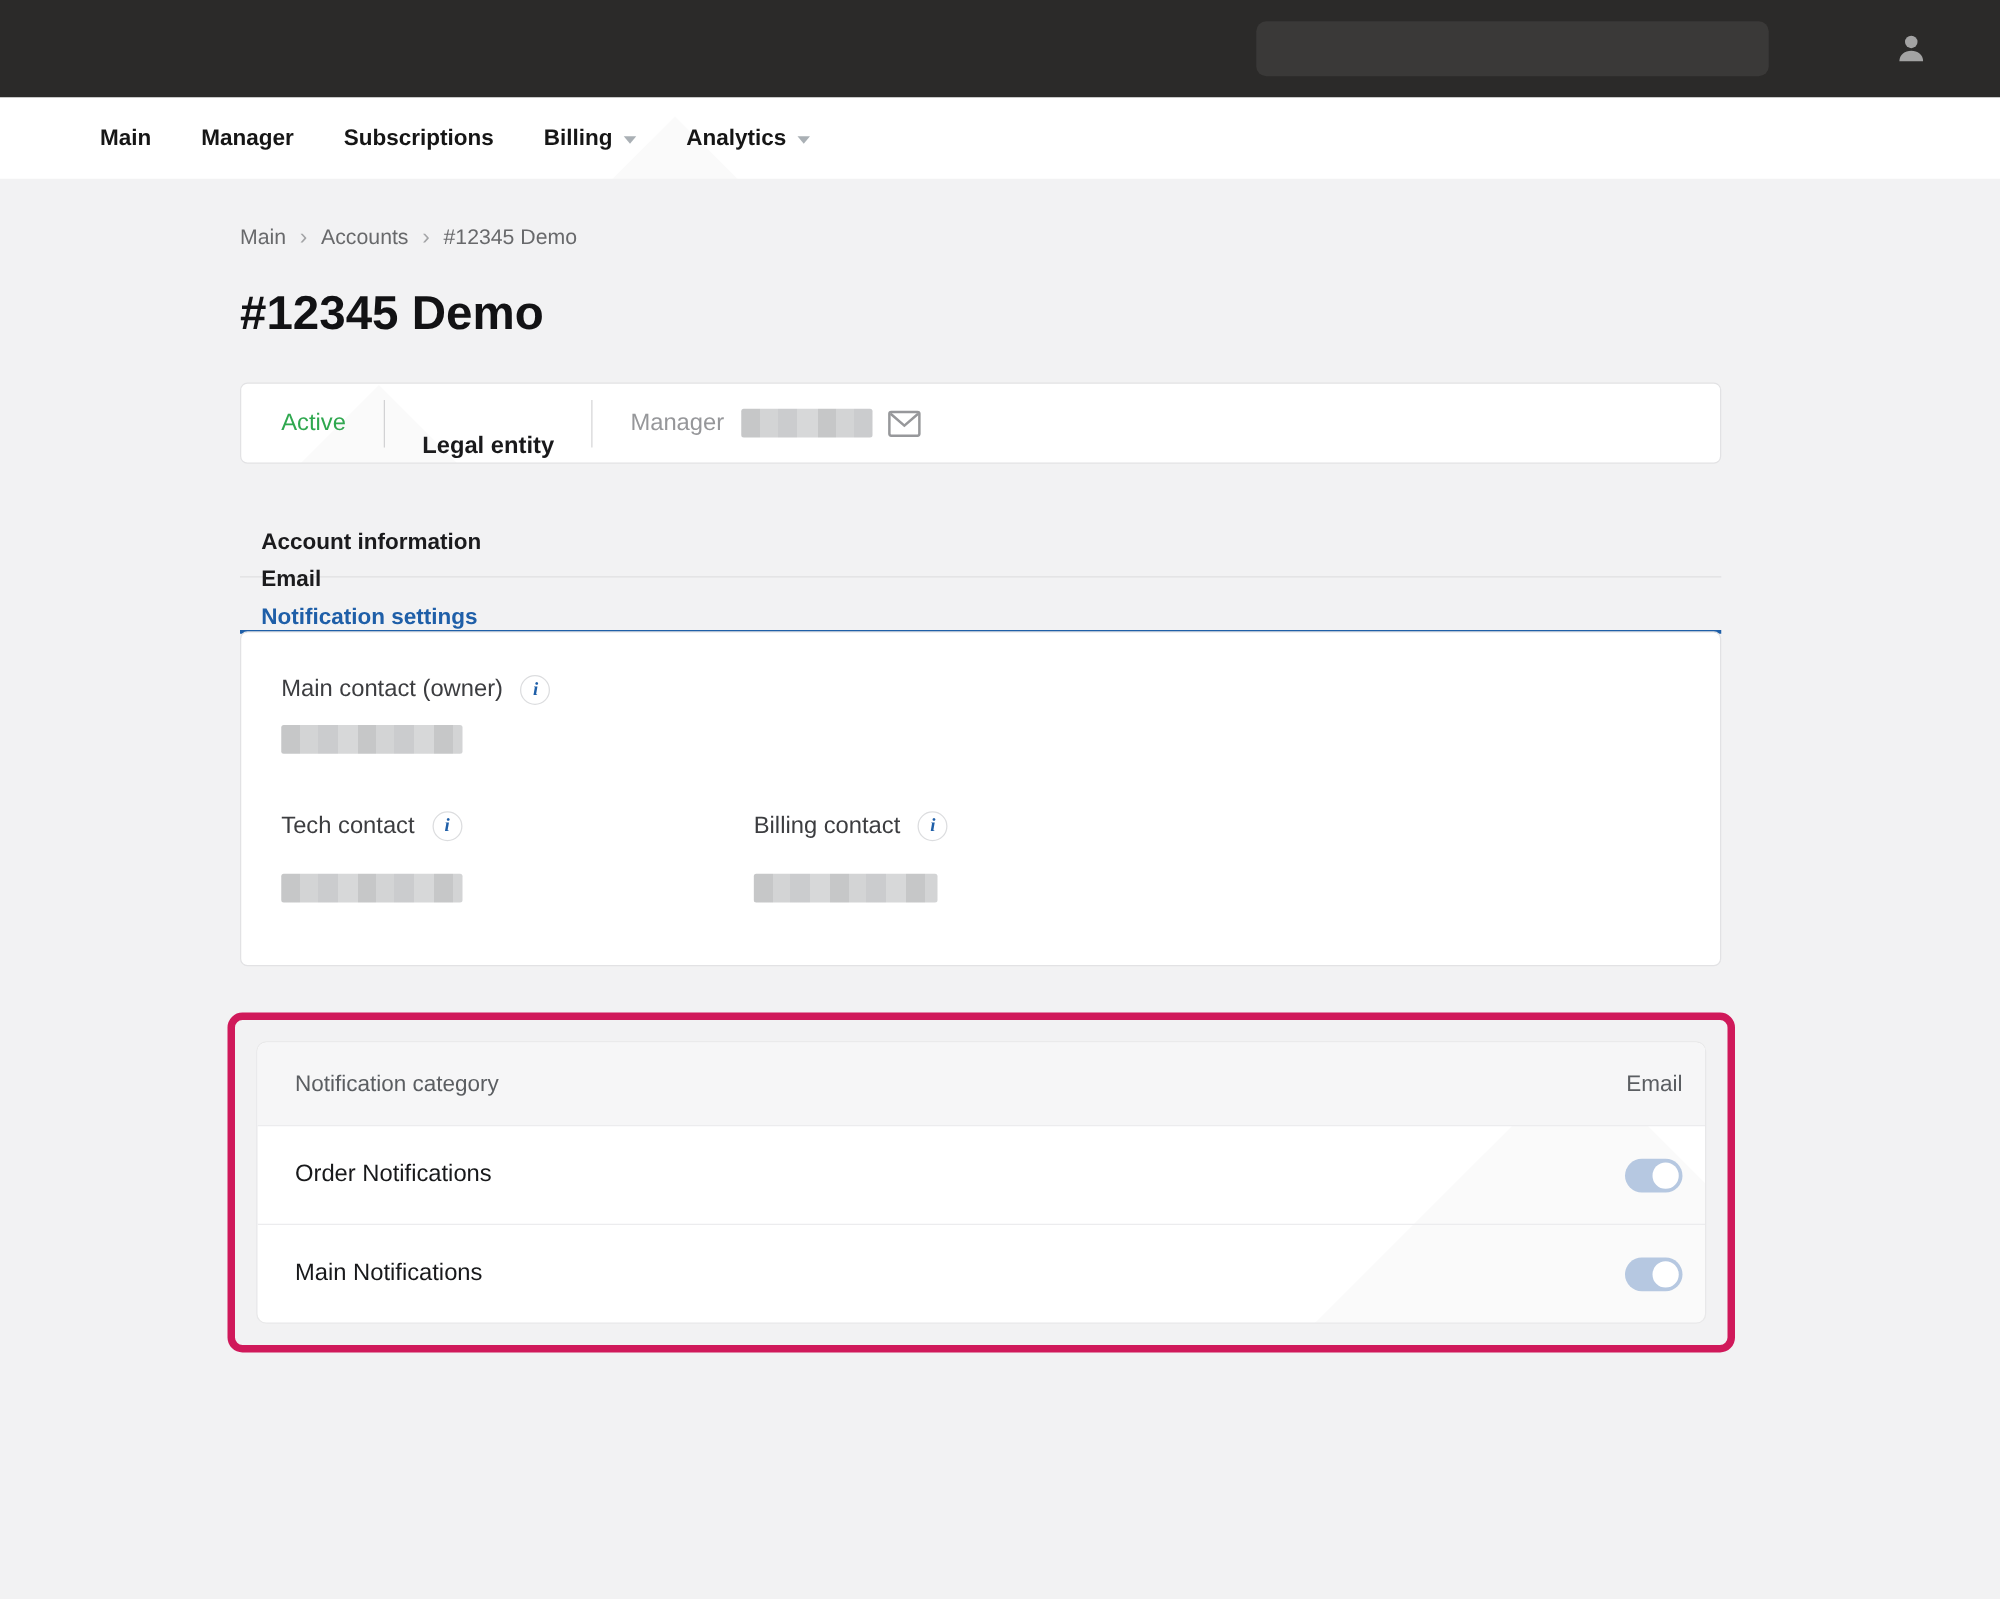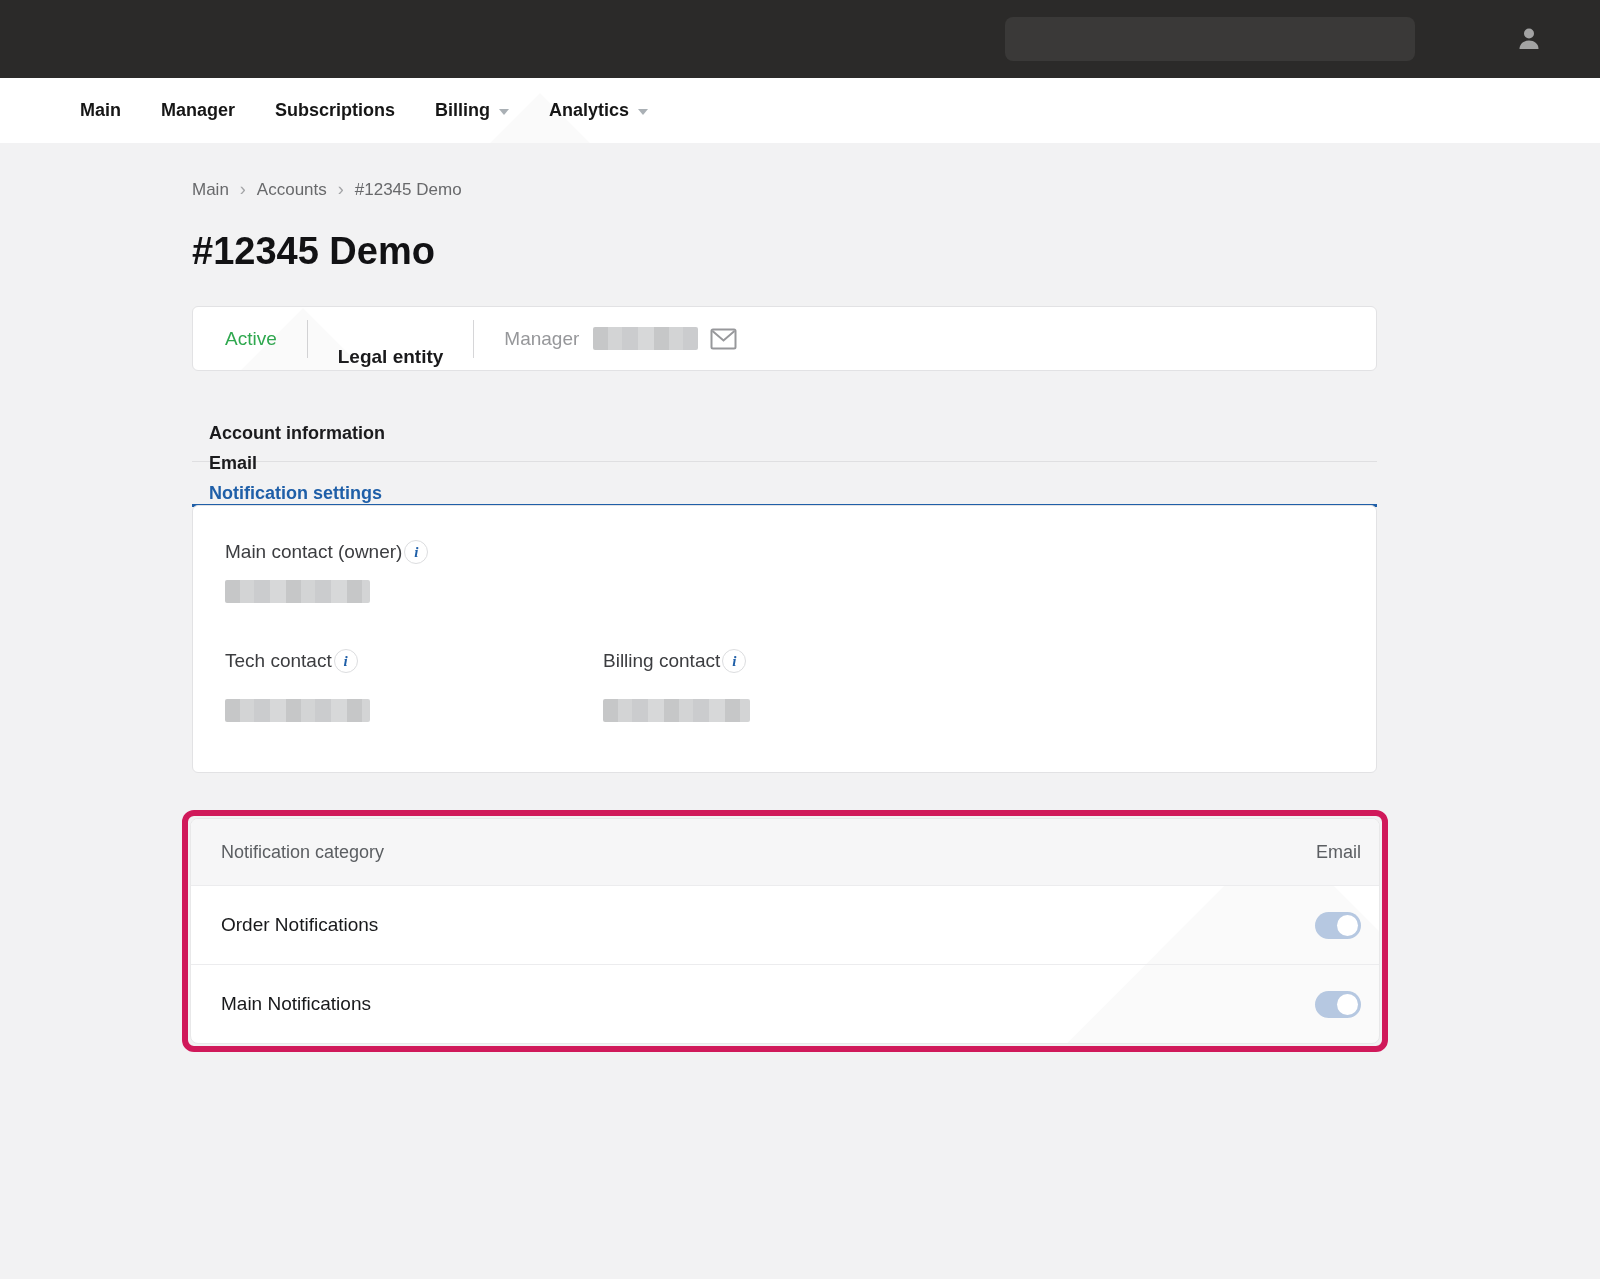--- a/index.html
+++ b/index.html
@@ -82,36 +82,36 @@
   .tabs { margin-top:44px; display:flex; border-bottom:1px solid #dfdfe1; height:47px;flex-direction:column; }
   .tab {
     padding:0 17px; font-size:18px; font-weight:700; color:#1b1b1d;
     display:flex; align-items:flex-start; padding-top:8px; cursor:pointer;
     border-bottom:3px solid transparent; margin-bottom:-2px;
   }
   .tab.active { color:var(--accent,#1f5fa8); border-bottom-color:var(--accent,#1f5fa8); }
 
   
   .contacts-card { margin-top:43px; padding:34px 32px 50px; overflow:hidden; position:relative; }
-  .contact-label { font-size:19px; color:#3c3d40; display:flex; align-items:center; gap:2px; }
+  .contact-label { font-size:19px; color:#3c3d40; display:flex; align-items:center; gap:14px; }
   .info-icon {
     width:24px; height:24px; border-radius:50%; border:1.5px solid #dcdddf;
     display:inline-flex; align-items:center; justify-content:center;
     color:var(--accent,#1f5fa8); font-family:"Liberation Serif", serif;
     font-style:italic; font-weight:700; font-size:15px; cursor:pointer; background:#fff;
   }
   .contact-row2 { margin-top:46px; display:flex; }
   .contact-col1 { width:378px; }
   .contact-row3 { margin-top:26px; display:flex; }
   .contact-row3 .redacted { margin-top:0; }
 
   
   .annotation {
     margin-top:37px; margin-left:-10px; width:1206px;
-    border:6px solid var(--highlight,#d0195a); border-radius:12px; padding:2px;
+    border:6px solid var(--highlight,#d0195a); border-radius:12px; padding:17px;
   }
   .ntable { background:#fff; border:1px solid #e8e8e9; border-radius:8px; overflow:hidden; position:relative; }
   .ntable-header {
     height:66px; background:#f6f6f7; display:flex; align-items:center;
     justify-content:space-between; padding:0 18px 0 30px;
     font-size:18px; color:#5b5e62; position:relative; z-index:1;
   }
   .nrow {
     height:79px; display:flex; align-items:center; border-top:1px solid #ececee;
     padding:0 18px 0 30px; position:relative; z-index:1;

